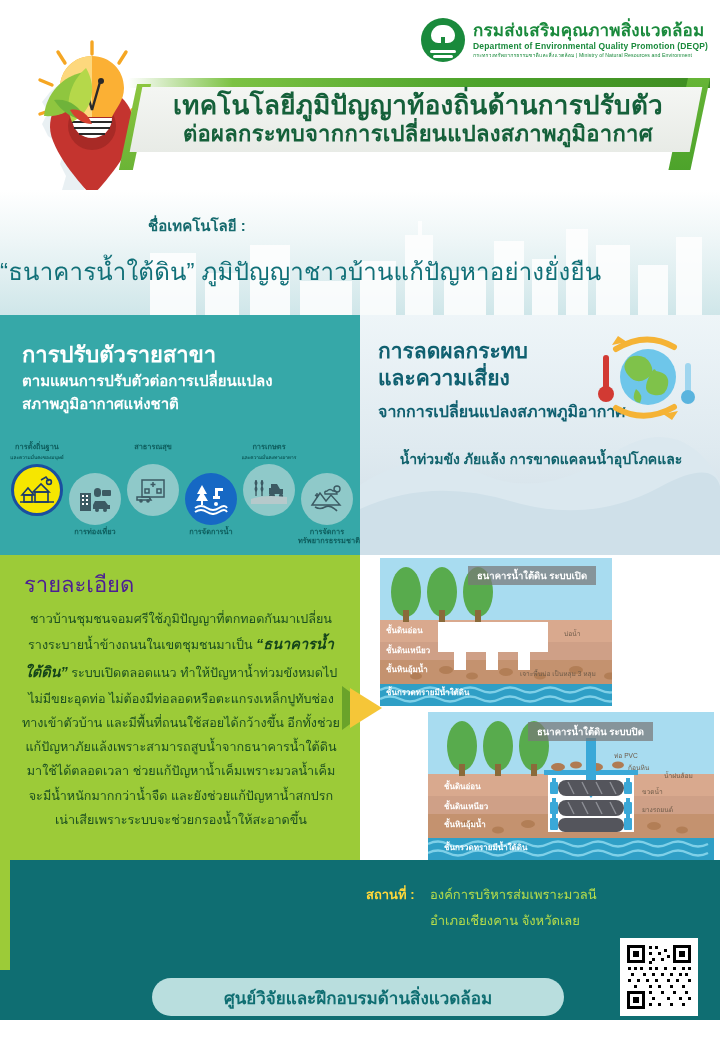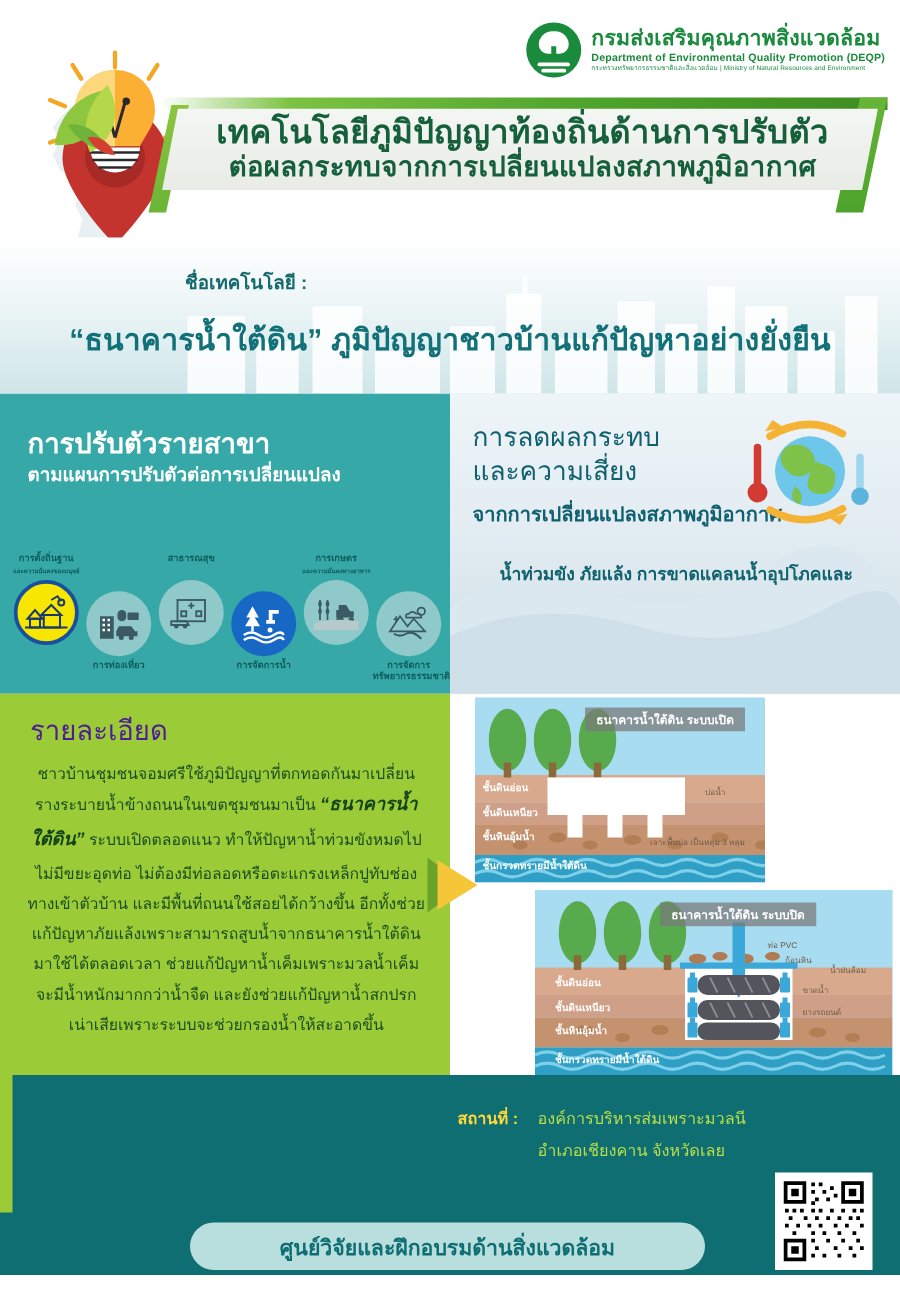--- a/index.html
+++ b/index.html
@@ -100,21 +100,21 @@
     background: linear-gradient(180deg, #ffffff 0%, #eef6f7 40%, #cfe6e9 100%);
     overflow: hidden;
   }
   .skyline { position: absolute; left: 0; bottom: 0; width: 720px; height: 100px; }
   .label-tech {
     position: absolute; left: 148px; top: 24px;
     font-size: 15px; font-weight: bold; color: #156a6e;
   }
   .tech-name {
     position: absolute; left: 0; top: 62px; width: 720px;
-    text-align: center; font-size: 24px; font-weight: bold;
+    text-align: left; font-size: 24px; font-weight: normal;
     color: #117078; letter-spacing: .2px;
   }
 
   
   .panel-left {
     position: absolute; left: 0; top: 315px; width: 360px; height: 240px;
     background: #36a8a8;
   }
   .panel-right {
     position: absolute; left: 360px; top: 315px; width: 360px; height: 240px;
@@ -127,21 +127,21 @@
     position: absolute; left: 22px; top: 22px;
     font-size: 22px; font-weight: bold; color: #ffffff;
   }
   .pl-h2 {
     position: absolute; left: 22px; top: 54px; width: 330px;
     font-size: 15px; font-weight: bold; color: #ffffff; line-height: 1.55;
   }
 
   .pr-h1 {
     position: absolute; left: 18px; top: 22px;
-    font-size: 21px; font-weight: normal; color: #106070; line-height: 1.3;
+    font-size: 21px; font-weight: bold; color: #106070; line-height: 1.3;
   }
   .pr-h2 {
     position: absolute; left: 18px; top: 84px;
     font-size: 16px; font-weight: bold; color: #106070;
   }
   .globe-icon { position: absolute; right: 14px; top: 12px; width: 120px; height: 100px; }
   .pr-risks {
     position: absolute; left: 16px; top: 132px; width: 330px;
     text-align: center; font-size: 14px; font-weight: bold;
     color: #11636d; line-height: 1.85;
@@ -338,20 +338,21 @@
       </g>
     </svg>
     <div class="label-tech">ชื่อเทคโนโลยี :</div>
     <div class="tech-name">“ธนาคารน้ำใต้ดิน” ภูมิปัญญาชาวบ้านแก้ปัญหาอย่างยั่งยืน</div>
   </div>
 
   <div class="panel-left">
     <div class="pl-h1">การปรับตัวรายสาขา</div>
     <div class="pl-h2">
       <div>ตามแผนการปรับตัวต่อการเปลี่ยนแปลง</div>
+      <div>สภาพภูมิอากาศแห่งชาติ</div>
     </div>
 
     <div class="sectors">
 
       <div class="sector" style="left:4px; top:0;">
         <div class="sec-lbl-top">การตั้งถิ่นฐาน</div>
         <div class="sec-lbl-sub">และความมั่นคงของมนุษย์</div>
         <div class="sector-circle hl-yellow" style="margin-top:4px;">
           <svg width="36" height="30" viewBox="0 0 36 30">
             <g fill="none" stroke="#1b3a6b" stroke-width="1.6">

